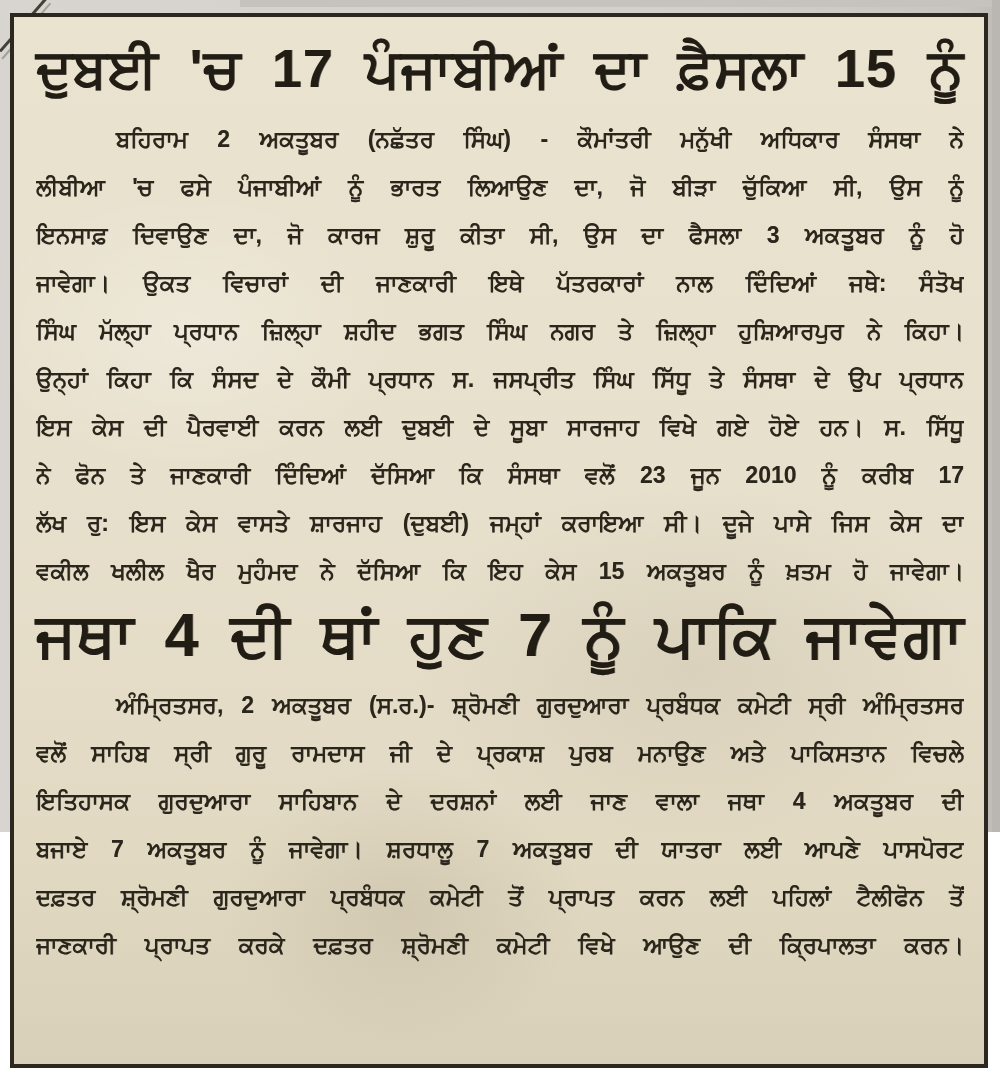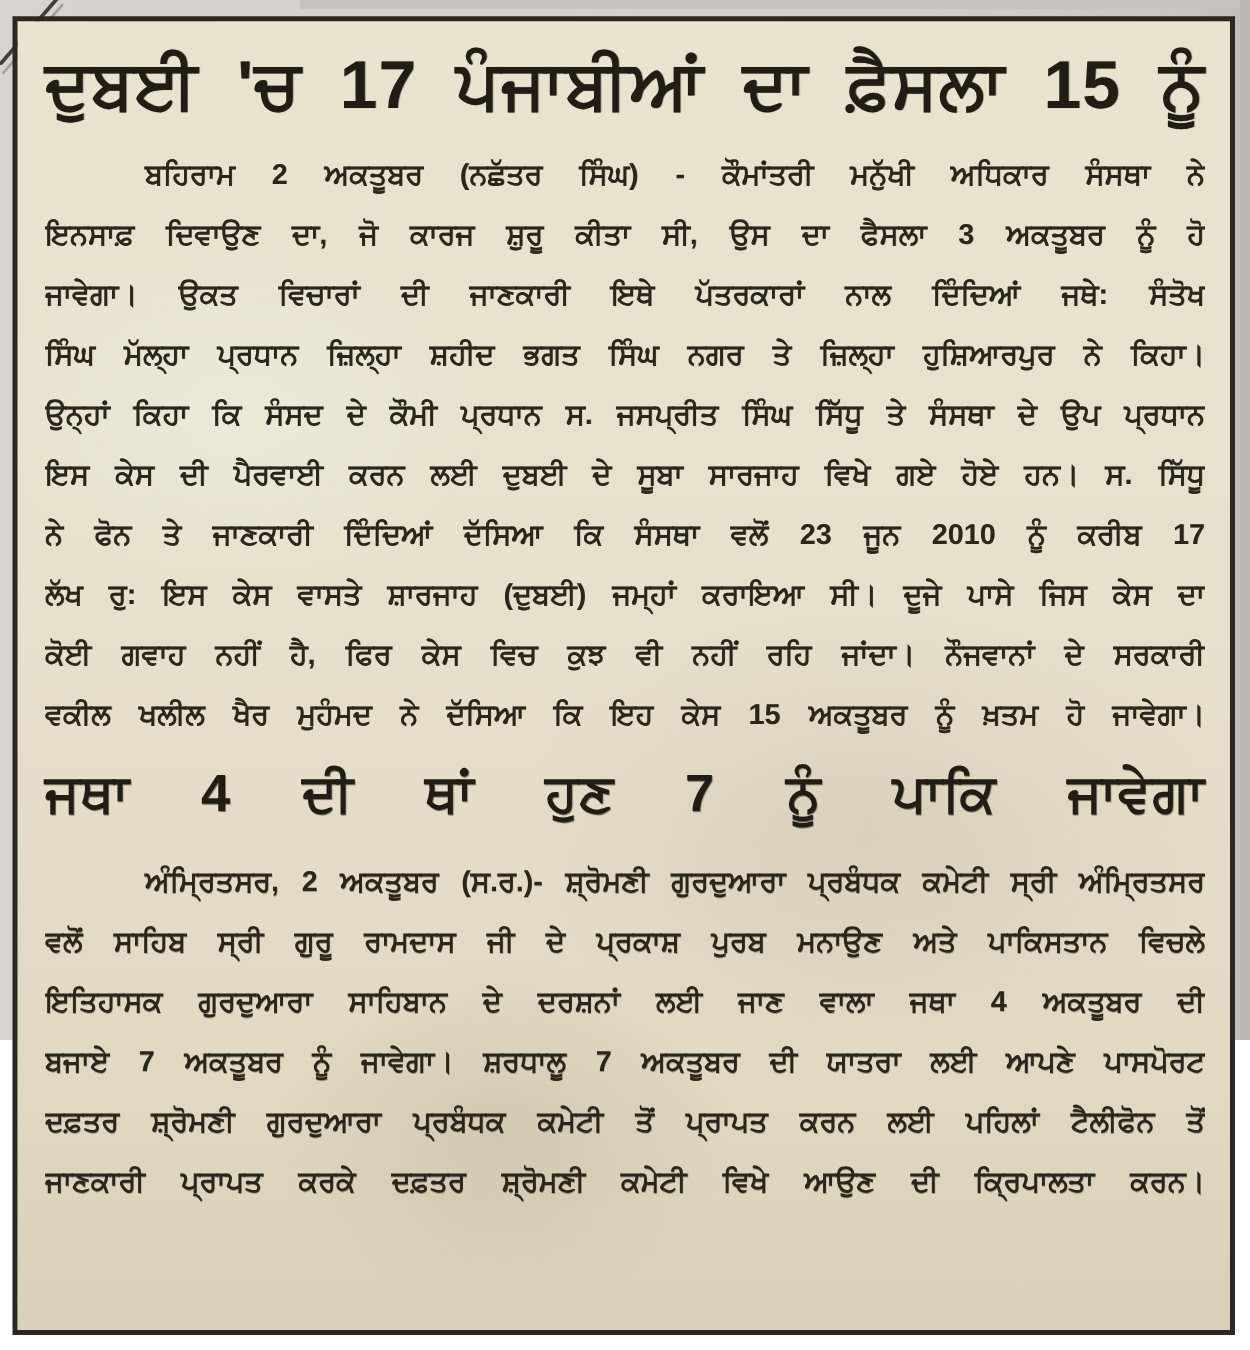--- a/index.html
+++ b/index.html
@@ -80,21 +80,21 @@
     text-shadow: 0.6px 0.4px 0.6px rgba(33,28,20,0.55);
     white-space: nowrap;
   }
   .headline.h1 {
     margin-top: 16px;
     font-size: 54px;
     line-height: 70px;
   }
   .headline.h2 {
     margin-top: 8px;
-    font-size: 42px;
+    font-size: 61px;
     line-height: 64px;
   }
 
   .body-para {
     margin-top: 12px;
     font-size: 23px;
     font-weight: bold;
     color: #2b261c;
     text-shadow: 0.3px 0.3px 0.4px rgba(43,38,28,0.35);
   }
@@ -123,28 +123,28 @@
   <div class="crease-line"></div>
   <div class="crease-line faint"></div>
 
   <div class="clipping">
     <div class="clip-inner">
 
       <article>
         <div class="headline h1">ਦੁਬਈ 'ਚ 17 ਪੰਜਾਬੀਆਂ ਦਾ ਫ਼ੈਸਲਾ 15 ਨੂੰ</div>
         <div class="body-para">
             <div class="body-line">ਬਹਿਰਾਮ 2 ਅਕਤੂਬਰ (ਨਛੱਤਰ ਸਿੰਘ) - ਕੌਮਾਂਤਰੀ ਮਨੁੱਖੀ ਅਧਿਕਾਰ ਸੰਸਥਾ ਨੇ</div>
+            <div class="body-line">ਲੀਬੀਆ 'ਚ ਫਸੇ ਪੰਜਾਬੀਆਂ ਨੂੰ ਭਾਰਤ ਲਿਆਉਣ ਦਾ, ਜੋ ਬੀੜਾ ਚੁੱਕਿਆ ਸੀ, ਉਸ ਨੂੰ</div>
             <div class="body-line">ਇਨਸਾਫ਼ ਦਿਵਾਉਣ ਦਾ, ਜੋ ਕਾਰਜ ਸ਼ੁਰੂ ਕੀਤਾ ਸੀ, ਉਸ ਦਾ ਫੈਸਲਾ 3 ਅਕਤੂਬਰ ਨੂੰ ਹੋ</div>
             <div class="body-line">ਜਾਵੇਗਾ। ਉਕਤ ਵਿਚਾਰਾਂ ਦੀ ਜਾਣਕਾਰੀ ਇਥੇ ਪੱਤਰਕਾਰਾਂ ਨਾਲ ਦਿੰਦਿਆਂ ਜਥੇ: ਸੰਤੋਖ</div>
             <div class="body-line">ਸਿੰਘ ਮੱਲ੍ਹਾ ਪ੍ਰਧਾਨ ਜ਼ਿਲ੍ਹਾ ਸ਼ਹੀਦ ਭਗਤ ਸਿੰਘ ਨਗਰ ਤੇ ਜ਼ਿਲ੍ਹਾ ਹੁਸ਼ਿਆਰਪੁਰ ਨੇ ਕਿਹਾ।</div>
             <div class="body-line">ਉਨ੍ਹਾਂ ਕਿਹਾ ਕਿ ਸੰਸਦ ਦੇ ਕੌਮੀ ਪ੍ਰਧਾਨ ਸ. ਜਸਪ੍ਰੀਤ ਸਿੰਘ ਸਿੱਧੂ ਤੇ ਸੰਸਥਾ ਦੇ ਉਪ ਪ੍ਰਧਾਨ</div>
             <div class="body-line">ਇਸ ਕੇਸ ਦੀ ਪੈਰਵਾਈ ਕਰਨ ਲਈ ਦੁਬਈ ਦੇ ਸੂਬਾ ਸਾਰਜਾਹ ਵਿਖੇ ਗਏ ਹੋਏ ਹਨ। ਸ. ਸਿੱਧੂ</div>
             <div class="body-line">ਨੇ ਫੋਨ ਤੇ ਜਾਣਕਾਰੀ ਦਿੰਦਿਆਂ ਦੱਸਿਆ ਕਿ ਸੰਸਥਾ ਵਲੋਂ 23 ਜੂਨ 2010 ਨੂੰ ਕਰੀਬ 17</div>
             <div class="body-line">ਲੱਖ ਰੁ: ਇਸ ਕੇਸ ਵਾਸਤੇ ਸ਼ਾਰਜਾਹ (ਦੁਬਈ) ਜਮ੍ਹਾਂ ਕਰਾਇਆ ਸੀ। ਦੂਜੇ ਪਾਸੇ ਜਿਸ ਕੇਸ ਦਾ</div>
-            <div class="body-line">ਕੋਈ ਗਵਾਹ ਨਹੀਂ ਹੈ, ਫਿਰ ਕੇਸ ਵਿਚ ਕੁਝ ਵੀ ਨਹੀਂ ਰਹਿ ਜਾਂਦਾ। ਨੌਜਵਾਨਾਂ ਦੇ ਸਰਕਾਰੀ</div>
             <div class="body-line">ਵਕੀਲ ਖਲੀਲ ਖੈਰ ਮੁਹੰਮਦ ਨੇ ਦੱਸਿਆ ਕਿ ਇਹ ਕੇਸ 15 ਅਕਤੂਬਰ ਨੂੰ ਖ਼ਤਮ ਹੋ ਜਾਵੇਗਾ।</div>
           </div>
       </article>
 
       <article>
         <div class="headline h2">ਜਥਾ 4 ਦੀ ਥਾਂ ਹੁਣ 7 ਨੂੰ ਪਾਕਿ ਜਾਵੇਗਾ</div>
         <div class="body-para second">
             <div class="body-line">ਅੰਮ੍ਰਿਤਸਰ, 2 ਅਕਤੂਬਰ (ਸ.ਰ.)- ਸ਼੍ਰੋਮਣੀ ਗੁਰਦੁਆਰਾ ਪ੍ਰਬੰਧਕ ਕਮੇਟੀ ਸ੍ਰੀ ਅੰਮ੍ਰਿਤਸਰ</div>
             <div class="body-line">ਵਲੋਂ ਸਾਹਿਬ ਸ੍ਰੀ ਗੁਰੂ ਰਾਮਦਾਸ ਜੀ ਦੇ ਪ੍ਰਕਾਸ਼ ਪੁਰਬ ਮਨਾਉਣ ਅਤੇ ਪਾਕਿਸਤਾਨ ਵਿਚਲੇ</div>
             <div class="body-line">ਇਤਿਹਾਸਕ ਗੁਰਦੁਆਰਾ ਸਾਹਿਬਾਨ ਦੇ ਦਰਸ਼ਨਾਂ ਲਈ ਜਾਣ ਵਾਲਾ ਜਥਾ 4 ਅਕਤੂਬਰ ਦੀ</div>

